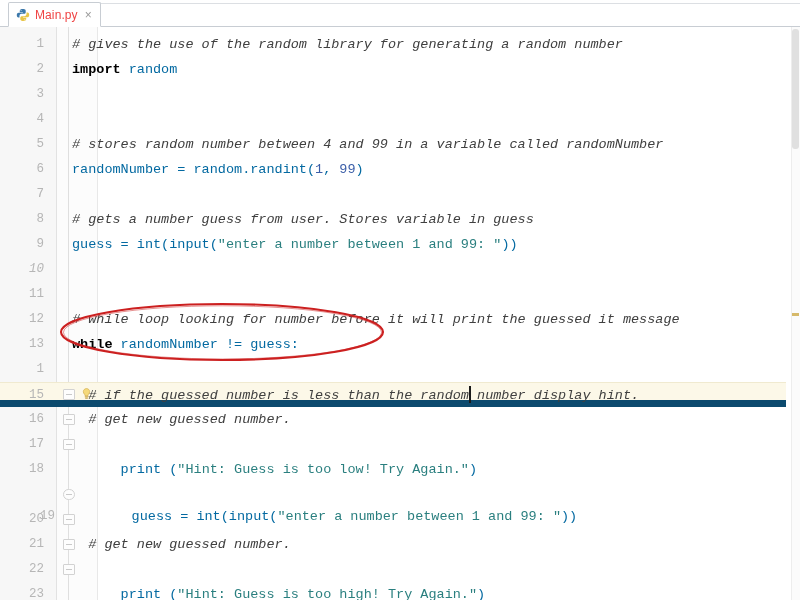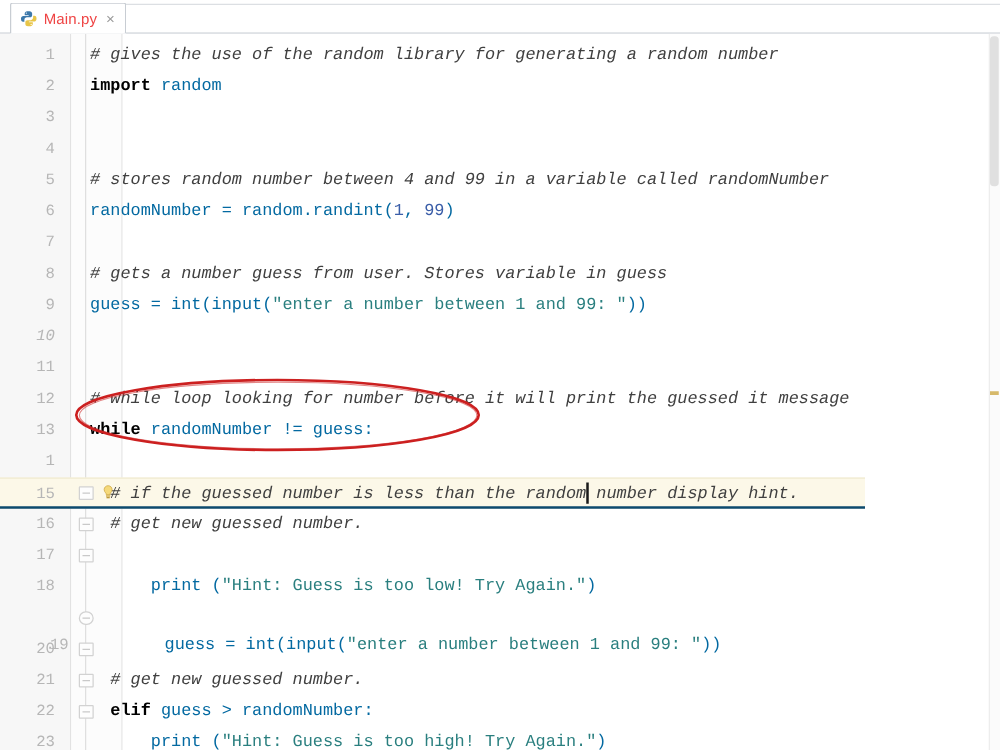--- a/index.html
+++ b/index.html
@@ -110,22 +110,22 @@
   .line {
     position: absolute;
     left: 0;
     width: 790px;
     height: 25px;
     box-sizing: border-box;
   }
   .line.highlight {
     background: #fcf8e8;
     border-top: 1px solid #f0ead0;
-    border-bottom: 2px solid #0c4a6e;
-    width: 692px;
+    border-bottom: 7px solid #0c4a6e;
+    width: 786px;
   }
   .lineno {
     position: absolute;
     left: 0; top: 0;
     width: 44px;
     text-align: right;
     font-family: "Liberation Mono", monospace;
     font-size: 12.5px;
     color: #b6b6b6;
     line-height: 25px;
@@ -312,21 +312,20 @@
         </div>
         <div class="line" style="top: 480px;">
           <div class="lineno">20</div>
         </div>
         <div class="line" style="top: 505px;">
           <div class="lineno">21</div>
           <div class="code"><span class="tk-comment">  # get new guessed number.</span></div>
         </div>
         <div class="line" style="top: 530px;">
           <div class="lineno">22</div>
-          <div class="code"><span class="tk-kw">  elif</span><span class="tk-plain"> guess &gt; randomNumber:</span></div>
         </div>
         <div class="line" style="top: 555px;">
           <div class="lineno">23</div>
           <div class="code"><span class="tk-plain">      print (</span><span class="tk-str">"Hint: Guess is too high! Try Again."</span><span class="tk-plain">)</span></div>
         </div>
       </div>
     <div id="gutter-marks">
         <div class="foldmark" style="top: 362px;"></div>
         <div class="foldmark" style="top: 387px;"></div>
         <div class="foldmark" style="top: 412px;"></div>

